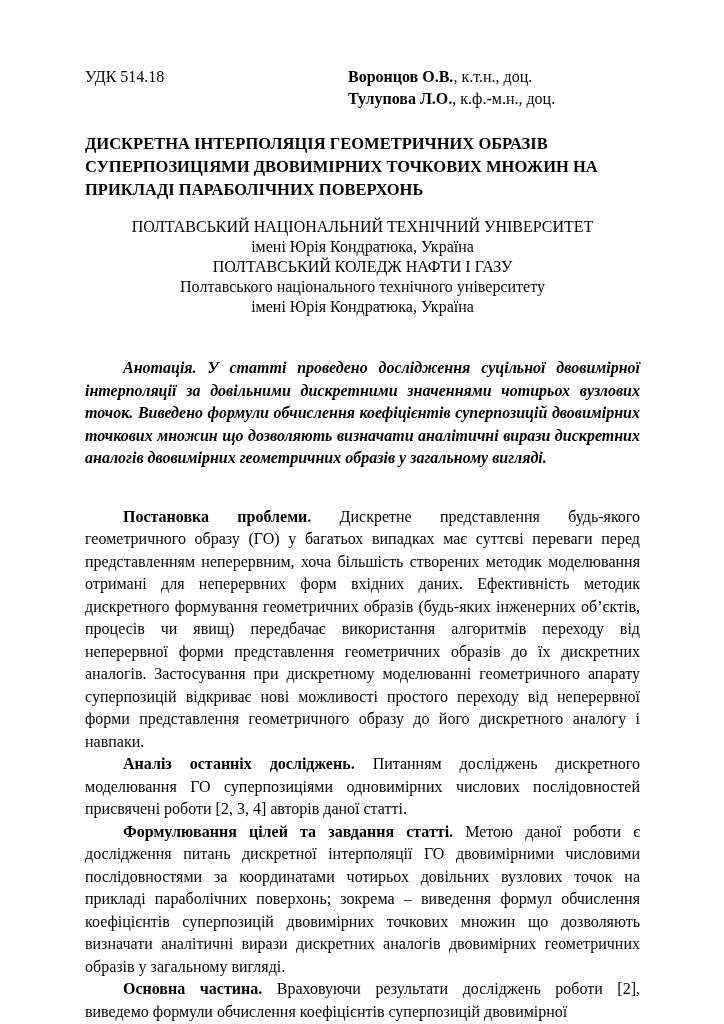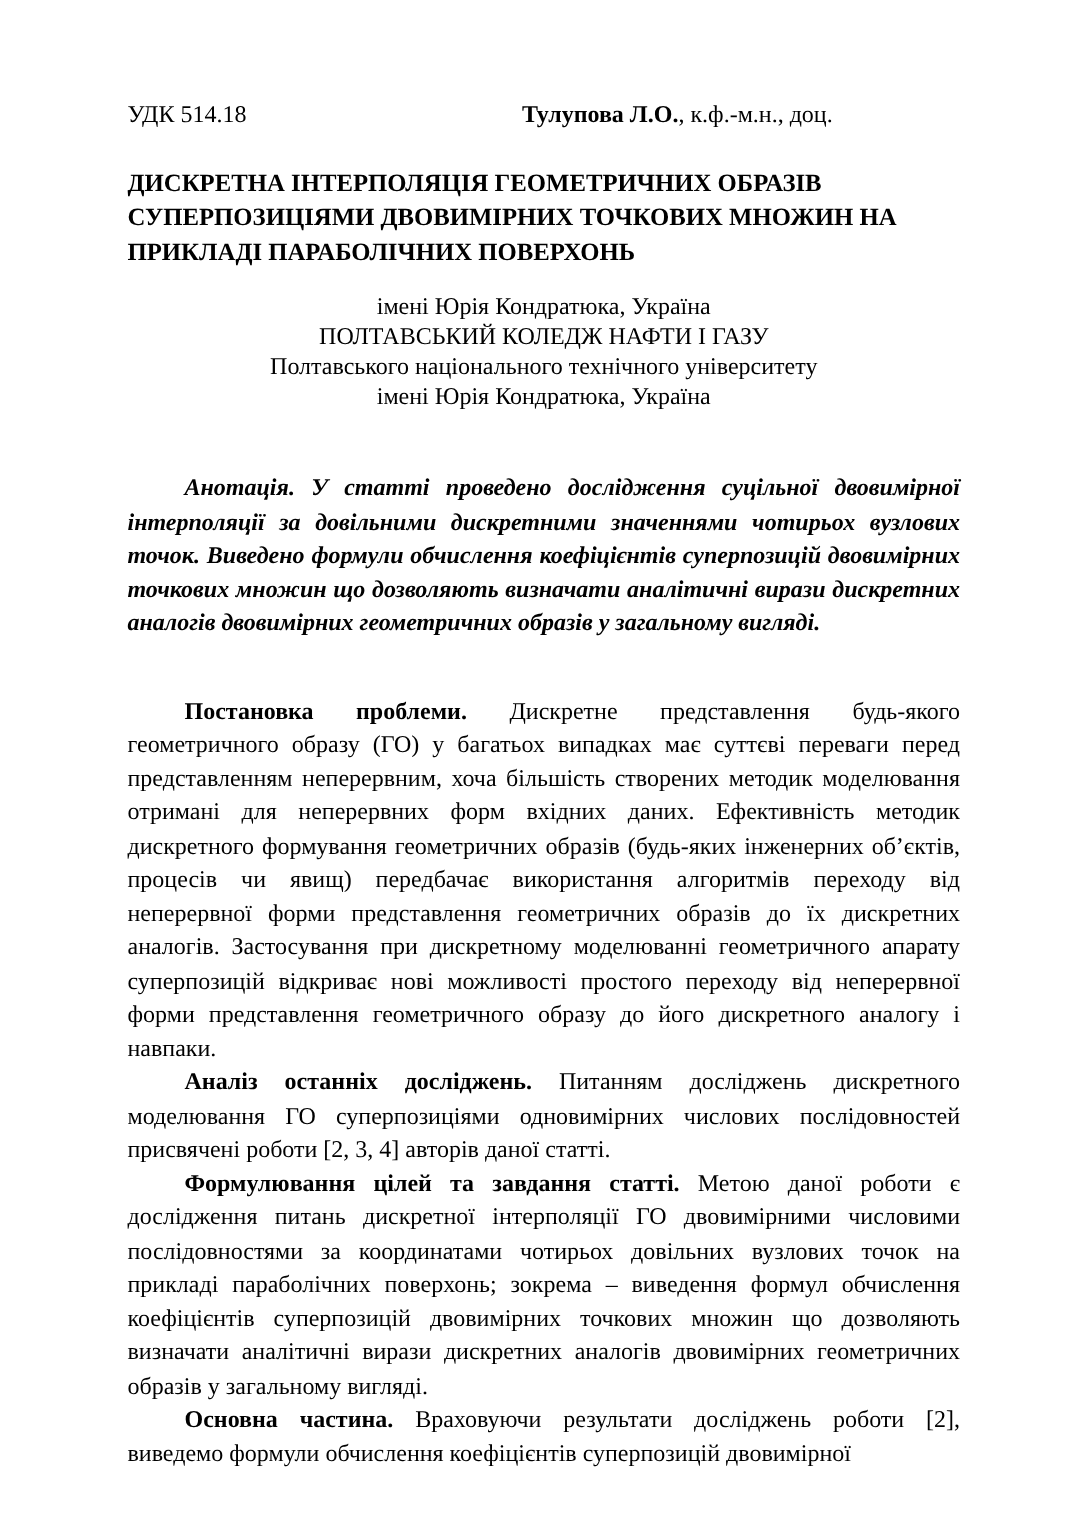--- a/index.html
+++ b/index.html
@@ -49,27 +49,29 @@
   .lead { font-weight: bold; }
 </style>
 </head>
 <body>
 
 <div class="page">
 
   <div class="header-row">
     <div class="udk">УДК 514.18</div>
     <div class="authors">
+      <div class="author-line"><span class="author-name">Воронцов О.В.</span><span>, к.т.н., доц.</span></div>
       <div class="author-line"><span class="author-name">Тулупова Л.О.</span><span>, к.ф.-м.н., доц.</span></div>
     </div>
   </div>
 
   <h1 class="title">ДИСКРЕТНА ІНТЕРПОЛЯЦІЯ ГЕОМЕТРИЧНИХ ОБРАЗІВ СУПЕРПОЗИЦІЯМИ ДВОВИМІРНИХ ТОЧКОВИХ МНОЖИН НА ПРИКЛАДІ ПАРАБОЛІЧНИХ ПОВЕРХОНЬ</h1>
 
   <div class="affiliation">
+    <div>ПОЛТАВСЬКИЙ НАЦІОНАЛЬНИЙ ТЕХНІЧНИЙ УНІВЕРСИТЕТ</div>
     <div>імені Юрія Кондратюка, Україна</div>
     <div>ПОЛТАВСЬКИЙ КОЛЕДЖ НАФТИ І ГАЗУ</div>
     <div>Полтавського національного технічного університету</div>
     <div>імені Юрія Кондратюка, Україна</div>
   </div>
 
   <p class="abstract"><span class="lead">Анотація.</span> <span>У статті проведено дослідження суцільної двовимірної інтерполяції за довільними дискретними значеннями чотирьох вузлових точок. Виведено формули обчислення коефіцієнтів суперпозицій двовимірних точкових множин що дозволяють визначати аналітичні вирази дискретних аналогів двовимірних геометричних образів у загальному вигляді.</span></p>
 
   <p class="body-para body-start"><span class="lead">Постановка проблеми.</span> <span>Дискретне представлення будь-якого геометричного образу (ГО) у багатьох випадках має суттєві переваги перед представленням неперервним, хоча більшість створених методик моделювання отримані для неперервних форм вхідних даних. Ефективність методик дискретного формування геометричних образів (будь-яких інженерних об’єктів, процесів чи явищ) передбачає використання алгоритмів переходу від неперервної форми представлення геометричних образів до їх дискретних аналогів. Застосування при дискретному моделюванні геометричного апарату суперпозицій відкриває нові можливості простого переходу від неперервної форми представлення геометричного образу до його дискретного аналогу і навпаки.</span></p>
 

